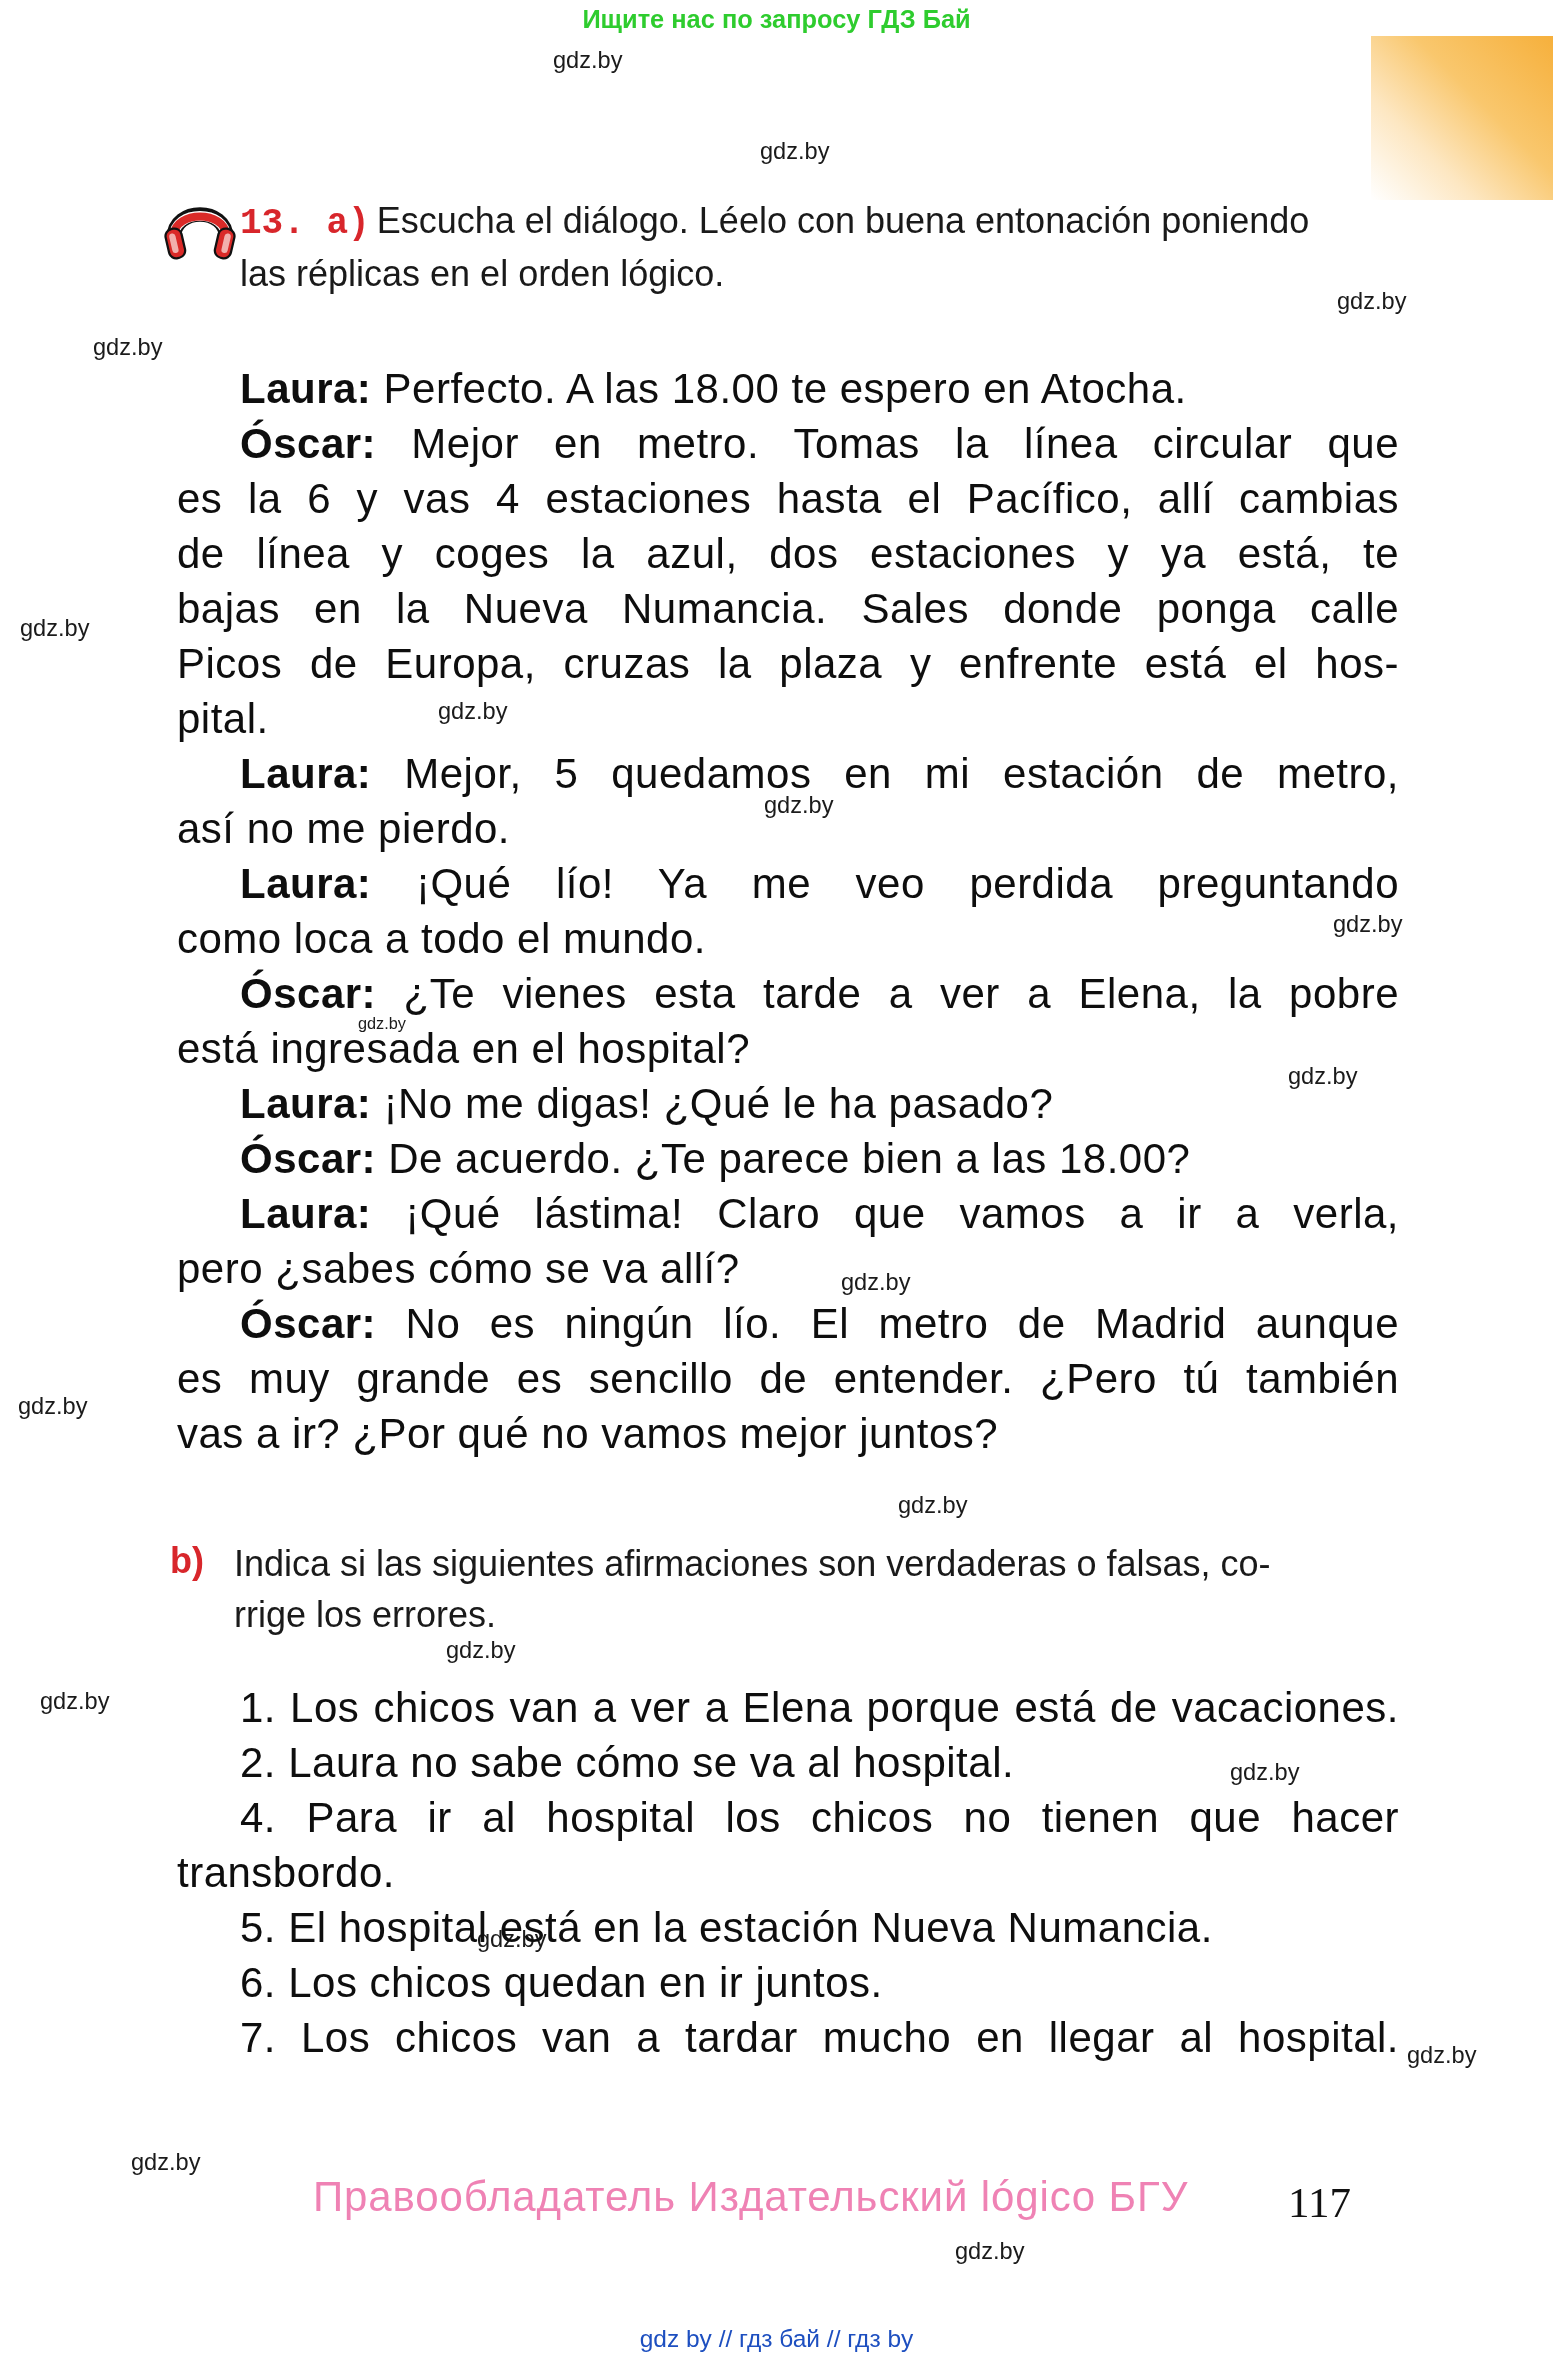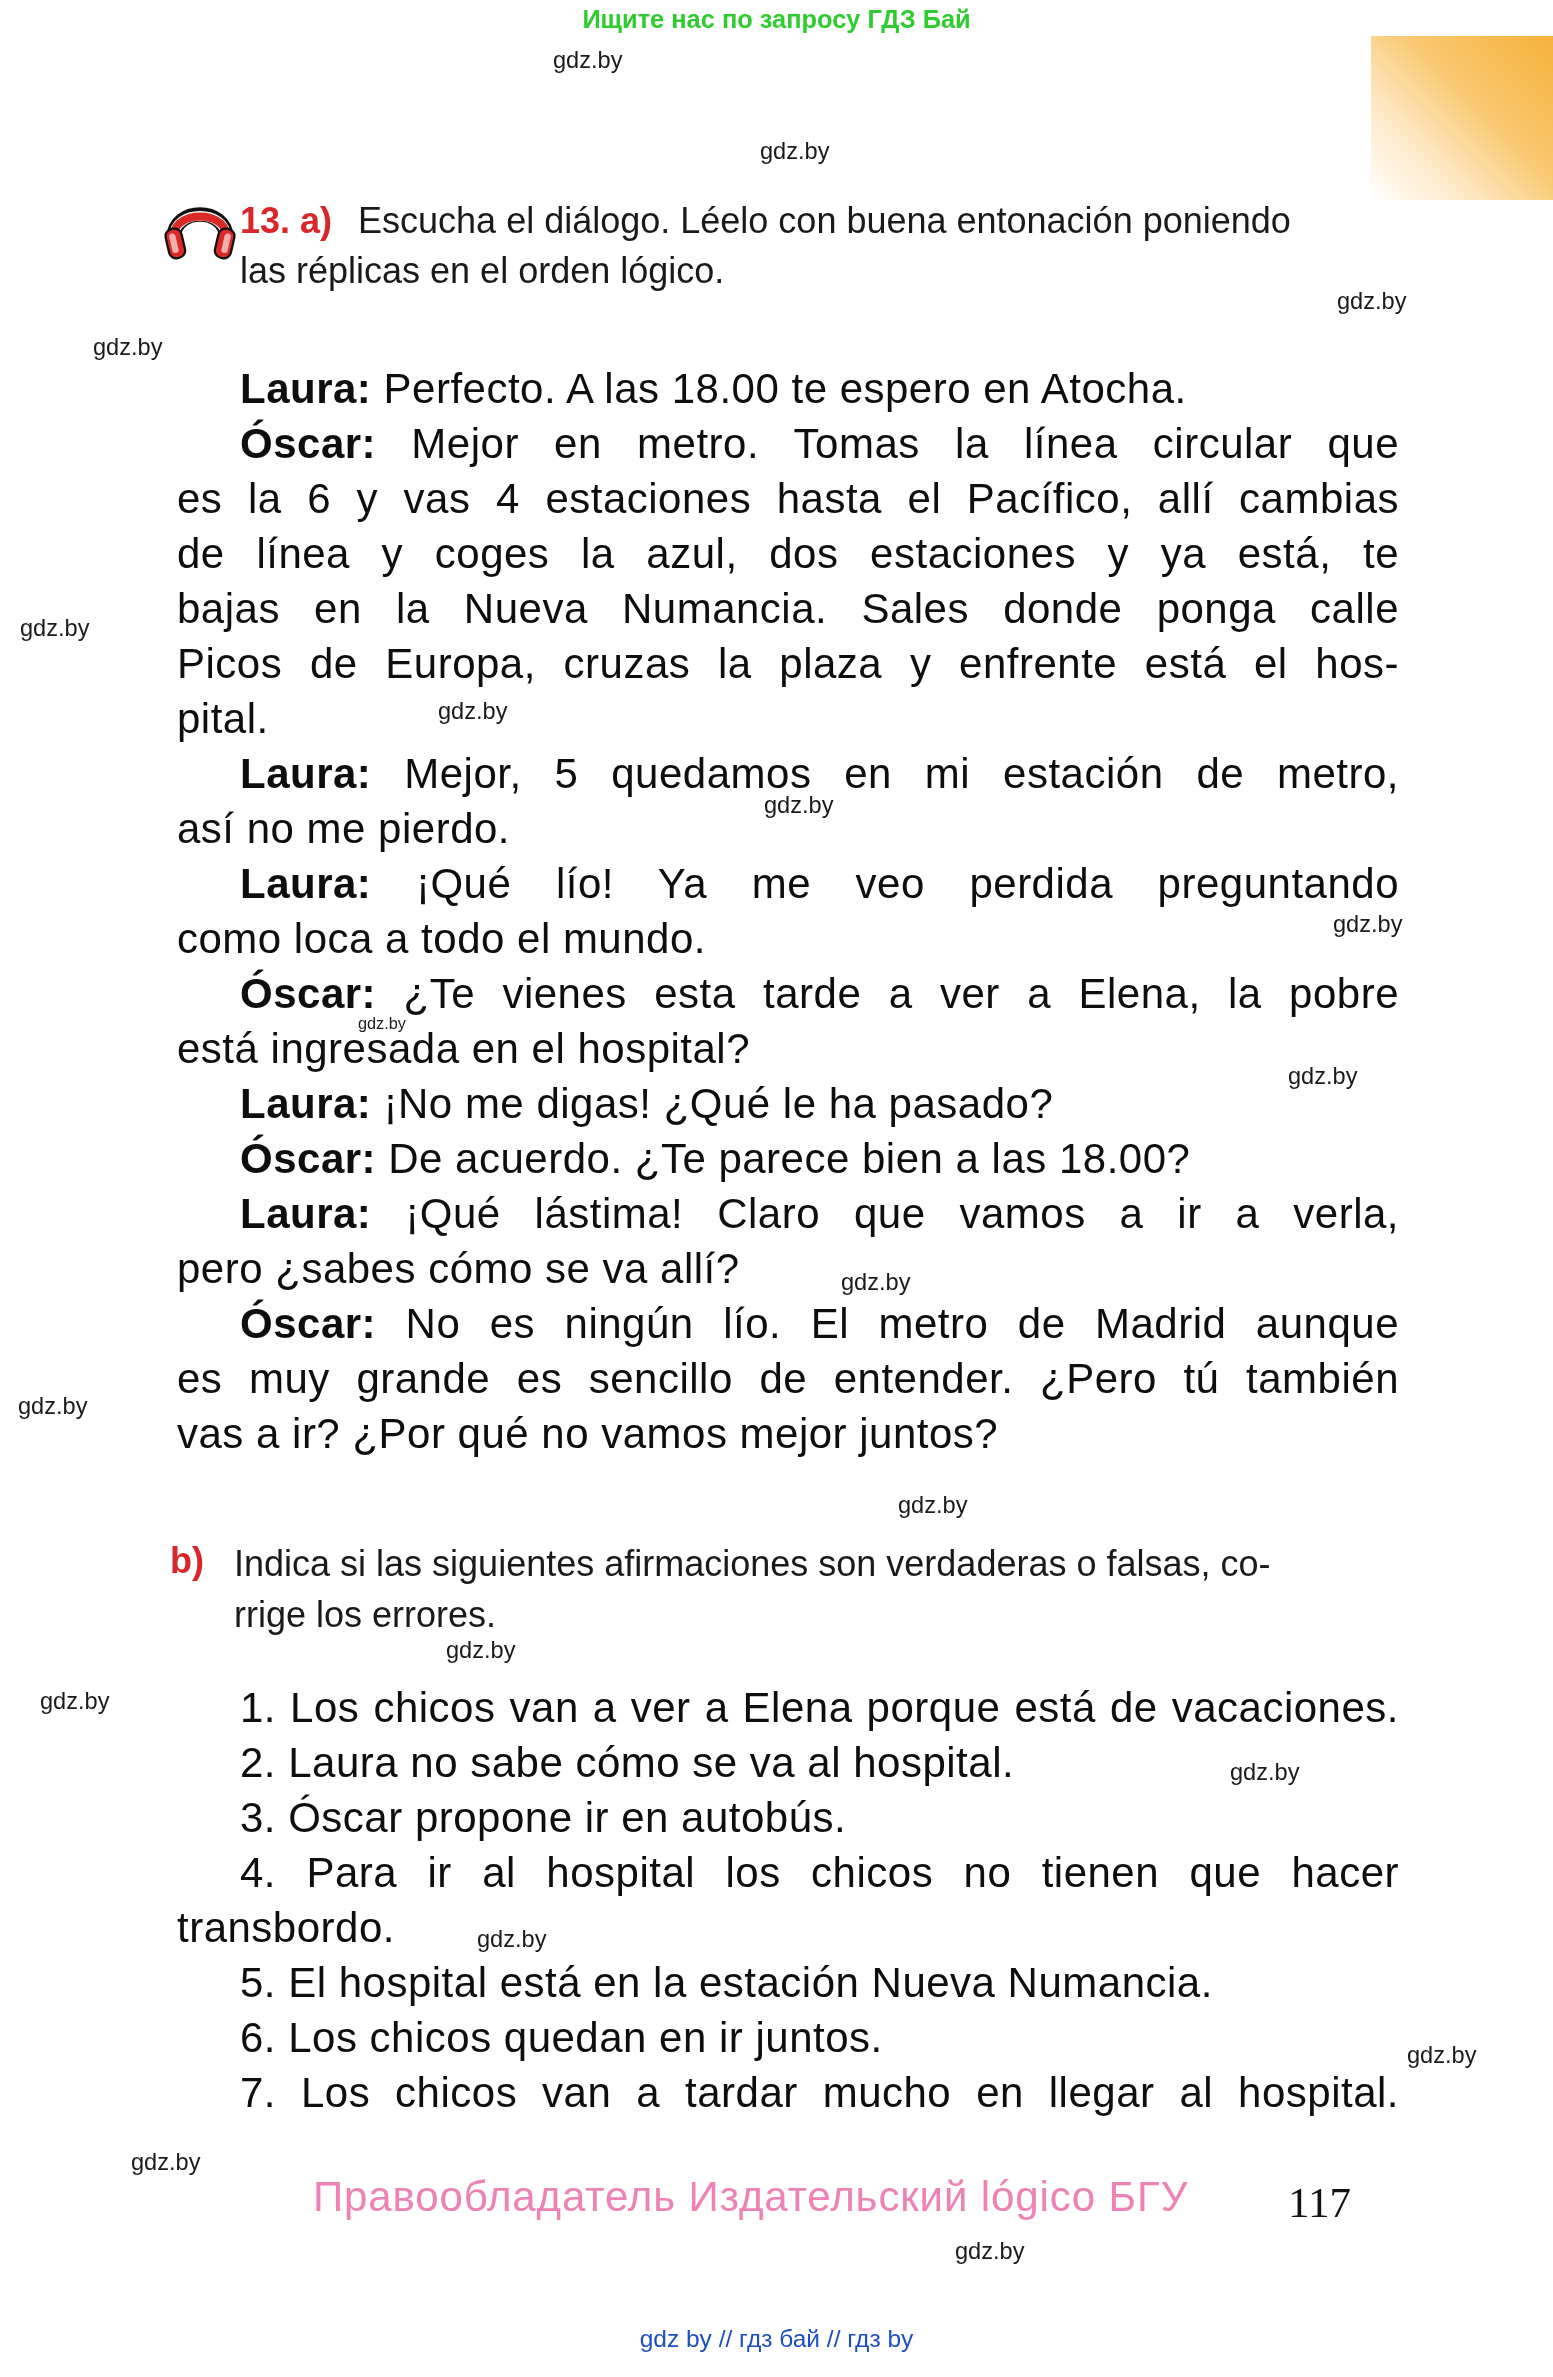--- a/index.html
+++ b/index.html
@@ -15,21 +15,21 @@
                 background:linear-gradient(225deg,#f6b03c 0%,#f9c76d 40%,#fde7c2 70%,#ffffff 100%);}
 
   
   .wm{position:absolute;font-size:23.6px;color:#1b1b1b;letter-spacing:0;}
   .wm-sm{font-size:16.3px;}
 
   
   .instr{position:absolute;left:240px;top:196px;width:1111px;
          font-size:36px;line-height:50px;color:#1a1a1a;}
   .red-label{color:#d8262b;font-weight:bold;}
-  .instr .red-label{margin-right:26px;}
+  .instr .red-label{margin-right:7px;font-family:Liberation Mono, monospace;}
 
   
   .hp-icon{position:absolute;left:163px;top:194px;width:74px;height:69px;}
 
   
   .serif-block{position:absolute;left:177px;width:1222px;
                font-family:Liberation Sans, sans-serif;font-size:42px;color:#0e0e0e;
                letter-spacing:0.5px;}
   #dialog{top:361px;}
   #statements{top:1680px;}
@@ -125,21 +125,20 @@
 
   <div class="b-label red-label">b)</div>
   <div class="b-text">
     <div>Indica si las siguientes afirmaciones son verdaderas o falsas, co-</div>
     <div>rrige los errores.</div>
   </div>
 
   <div id="statements" class="serif-block">
     <div class="tline ind just"><span>1. Los chicos van a ver a Elena porque está de vacaciones.</span></div>
     <div class="tline ind"><span>2. Laura no sabe cómo se va al hospital.</span></div>
-    <div class="tline ind"><span>3. Óscar propone ir en autobús.</span></div>
     <div class="tline ind just"><span>4. Para ir al hospital los chicos no tienen que hacer</span></div>
     <div class="tline"><span>transbordo.</span></div>
     <div class="tline ind"><span>5. El hospital está en la estación Nueva Numancia.</span></div>
     <div class="tline ind"><span>6. Los chicos quedan en ir juntos.</span></div>
     <div class="tline ind just"><span>7. Los chicos van a tardar mucho en llegar al hospital.</span></div>
   </div>
 
   <div class="footer-pink">Правообладатель Издательский lógico БГУ</div>
   <div class="page-num">117</div>
   <div class="bottom-links">gdz by  //  гдз бай  //  гдз by</div>

